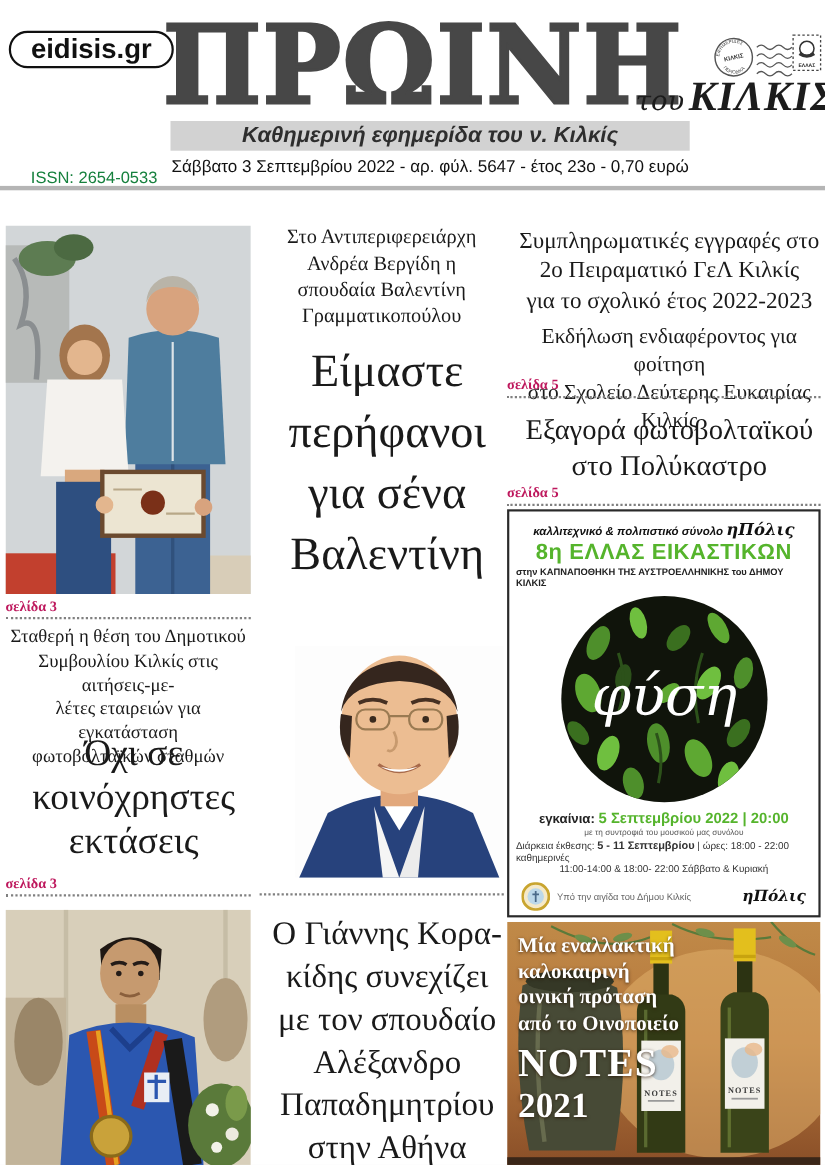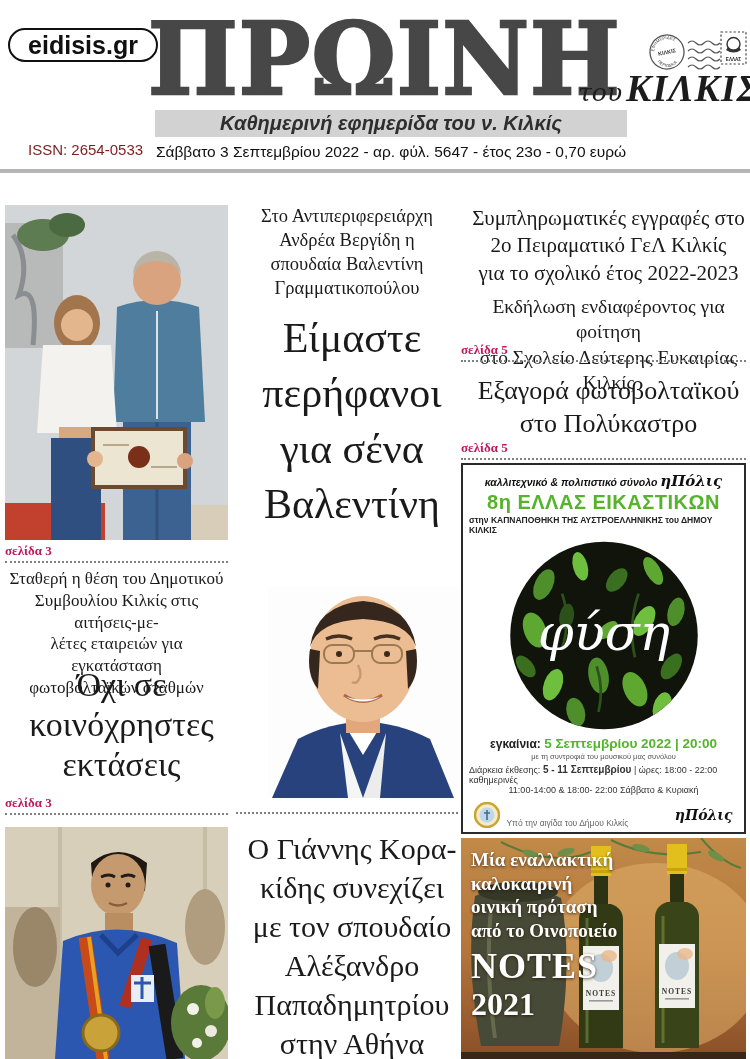--- a/index.html
+++ b/index.html
@@ -15,21 +15,21 @@
              font-family:"Liberation Sans",sans-serif;font-weight:bold;font-size:25px;color:#101010;background:#fff;}
   .paper-title{left:148px;top:10px;width:492px;margin:0;font-family:"DejaVu Serif",serif;
                font-size:95px;line-height:1.0;font-weight:bold;color:var(--masthead-ink,#474747);
                letter-spacing:1px;-webkit-text-stroke:2.5px var(--masthead-ink,#474747);transform:scaleY(1.04);transform-origin:top left;}
   .paper-sub{left:578px;top:66px;width:172px;color:#1c1c1c;font-style:italic;white-space:nowrap;}
   .paper-sub .tou{font-size:25px;font-family:"DejaVu Serif",serif;}
   .paper-sub .kilkis{font-size:38px;font-weight:bold;font-family:"Liberation Serif",serif;letter-spacing:1px;}
   .tagline-bar{left:155px;top:110px;width:472px;height:27px;background:var(--tagline-bg,#d2d2d2);
                display:flex;align-items:center;justify-content:center;
                font-family:"Liberation Sans",sans-serif;font-weight:bold;font-style:italic;font-size:20px;color:#2e2e2e;}
-  .issn{left:28px;top:141px;font-family:"Liberation Sans",sans-serif;font-size:15px;color:#7f1d1d;}
+  .issn{left:28px;top:153px;font-family:"Liberation Sans",sans-serif;font-size:15px;color:#15803d;}
   .dateline{left:155px;top:143px;width:472px;text-align:center;font-family:"Liberation Sans",sans-serif;font-size:15.5px;color:#111;}
   .header-rule{left:0;top:169px;width:750px;height:4px;background:var(--rule-gray,#b5b5b5);}
 
   
   .pageref{font-weight:bold;font-size:13px;color:#be185d;}
   .dotrule{height:0;border-top:2px dotted #808080;}
   .kicker{font-size:17.5px;line-height:1.28;}
   .headline{font-weight:normal;margin:5px;}
   figure{margin:0;}
   figure svg{display:block;}
@@ -70,21 +70,21 @@
   .poster-title{font-size:20px;font-weight:bold;color:var(--poster-green,#55b42c);letter-spacing:.5px;margin-top:1px;}
   .poster-subtitle{font-size:8.5px;font-weight:bold;color:#222;margin-top:1px;}
   .poster-art{margin-top:4px;}
   .poster-open{margin-top:4px;font-size:12px;font-weight:bold;color:#222;}
   .poster-open .val{color:var(--poster-green,#55b42c);font-size:13.5px;}
   .poster-note{font-size:7.5px;color:#555;margin-top:1px;}
   .poster-dur{font-size:9px;color:#333;margin-top:3px;}
   .poster-dur b{font-size:10px;}
   .poster-dur2{font-size:9px;color:#333;}
   .poster-footer{width:96%;display:flex;align-items:center;justify-content:space-between;margin-top:7px;}
-  .aegis-left{display:flex;align-items:flex-end;gap:6px;}
+  .aegis-left{display:flex;align-items:center;gap:6px;}
   .aegis-text{font-size:8.5px;color:#666;}
   .poster-script2{font-family:"DejaVu Serif",serif;font-style:italic;font-weight:bold;font-size:14px;color:#111;}
 
   
   .wine{left:461px;top:838px;width:285px;height:221px;overflow:hidden;}
   .wine svg{position:absolute;left:0;top:0;}
   .wine-text{position:absolute;left:10px;top:10px;width:160px;color:#fff;
              font-family:"Liberation Serif",serif;font-weight:bold;text-shadow:0 1px 3px rgba(40,20,5,.8);}
   .wine-lines{font-size:19px;line-height:1.24;margin:0;}
   .wine-producer{font-size:20px;margin-top:9px;}

